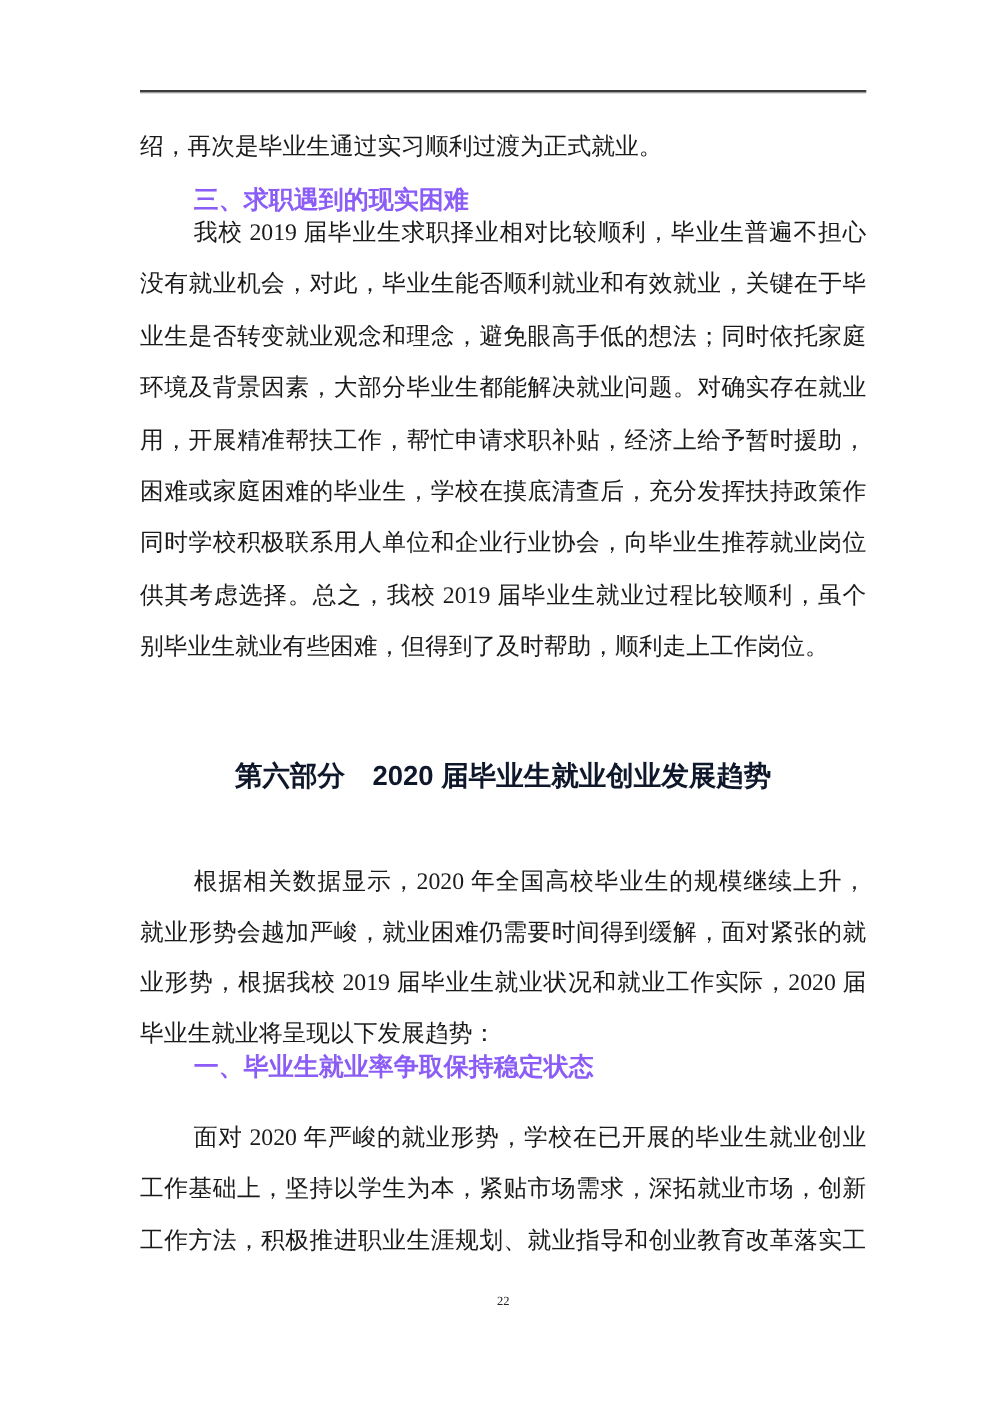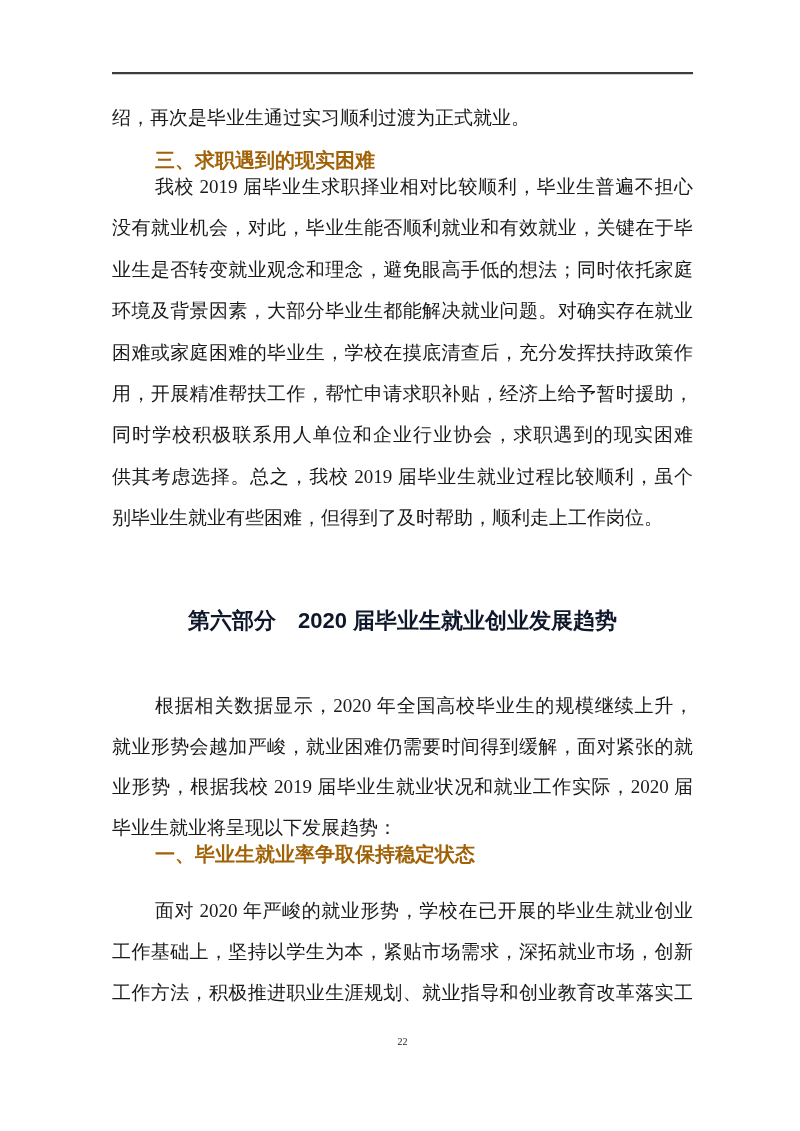--- a/index.html
+++ b/index.html
@@ -44,21 +44,21 @@
   .line.indent {
     padding-left: 43px;
     box-sizing: border-box;
   }
   .sub-heading {
     font-family: "Liberation Sans", "DejaVu Sans", sans-serif;
     font-weight: 700;
     font-size: 20px;
     line-height: 41.4px;
     padding-left: 43px;
-    color: #a16207;
+    color: #8b5cf6;
   }
   .part-title {
     font-family: "Liberation Sans", "DejaVu Sans", sans-serif;
     font-weight: 700;
     font-size: 22px;
     line-height: 46px;
     text-align: center;
     color: #0f172a;
   }
   .intro-block { top: 97px; }
@@ -92,23 +92,23 @@
     <div class="line last">绍，再次是毕业生通过实习顺利过渡为正式就业。</div>
   </div>
 
   <div class="col sub-heading heading3-block">三、求职遇到的现实困难</div>
 
   <div class="col body-text para1-block">
     <div class="line indent">我校 2019 届毕业生求职择业相对比较顺利，毕业生普遍不担心</div>
     <div class="line">没有就业机会，对此，毕业生能否顺利就业和有效就业，关键在于毕</div>
     <div class="line">业生是否转变就业观念和理念，避免眼高手低的想法；同时依托家庭</div>
     <div class="line">环境及背景因素，大部分毕业生都能解决就业问题。对确实存在就业</div>
+    <div class="line">用，开展精准帮扶工作，帮忙申请求职补贴，经济上给予暂时援助，</div>
     <div class="line">困难或家庭困难的毕业生，学校在摸底清查后，充分发挥扶持政策作</div>
-    <div class="line">用，开展精准帮扶工作，帮忙申请求职补贴，经济上给予暂时援助，</div>
-    <div class="line">同时学校积极联系用人单位和企业行业协会，求职遇到的现实困难</div>
+    <div class="line">同时学校积极联系用人单位和企业行业协会，向毕业生推荐就业岗位</div>
     <div class="line">供其考虑选择。总之，我校 2019 届毕业生就业过程比较顺利，虽个</div>
     <div class="line last">别毕业生就业有些困难，但得到了及时帮助，顺利走上工作岗位。</div>
   </div>
 
   <div class="col part-title title-block">第六部分　2020 届毕业生就业创业发展趋势</div>
 
   <div class="col body-text para2-block">
     <div class="line indent">根据相关数据显示，2020 年全国高校毕业生的规模继续上升，</div>
     <div class="line">就业形势会越加严峻，就业困难仍需要时间得到缓解，面对紧张的就</div>
     <div class="line">业形势，根据我校 2019 届毕业生就业状况和就业工作实际，2020 届</div>

